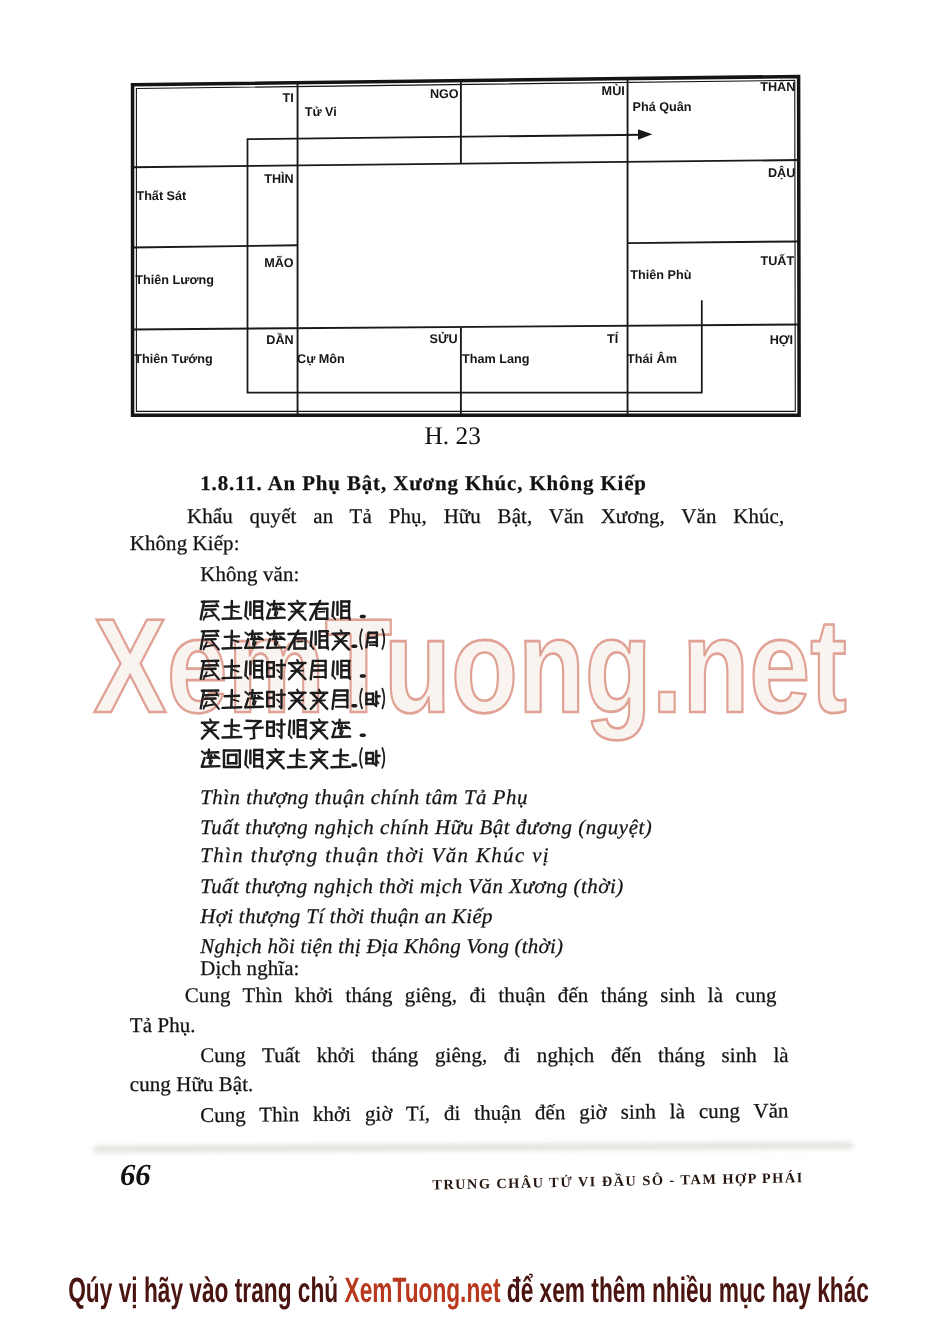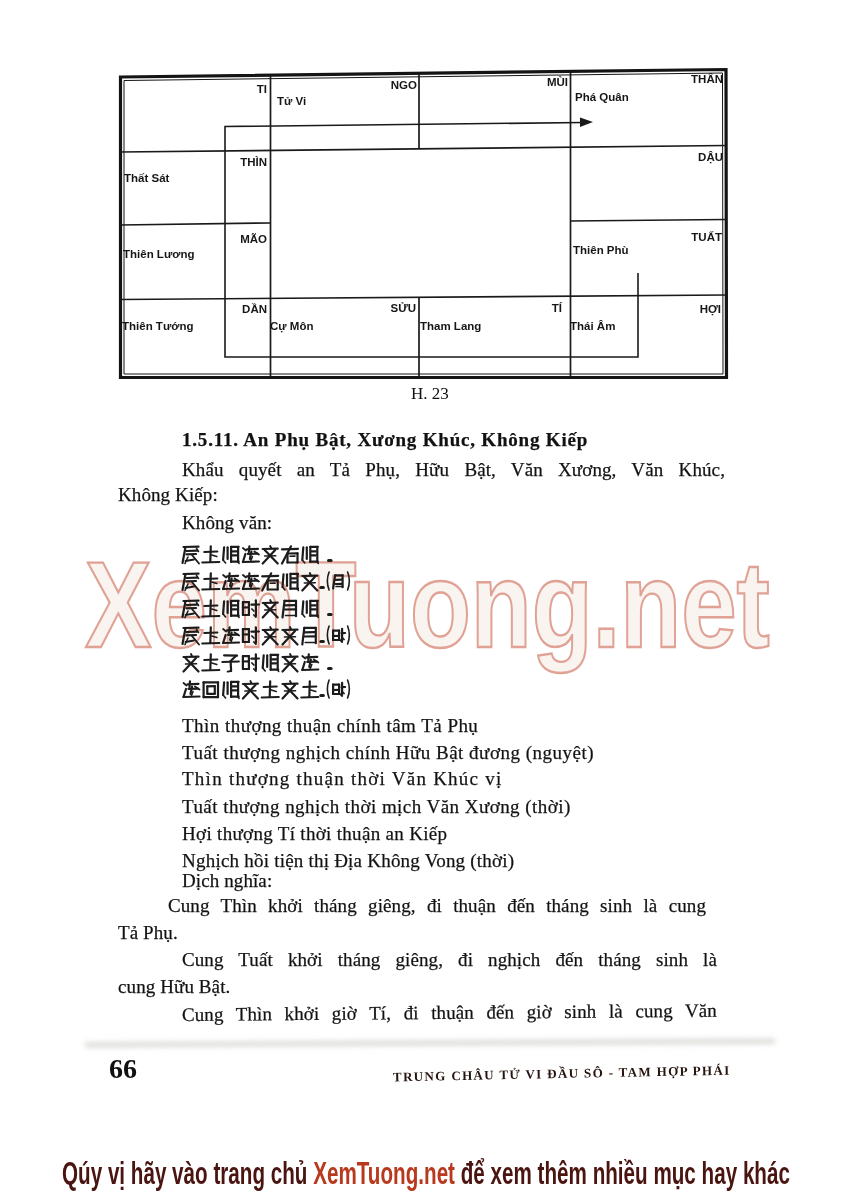--- a/index.html
+++ b/index.html
@@ -1,18 +1,18 @@
 <!DOCTYPE html>
 <html><head><meta charset="utf-8">
 <style>
 html,body{margin:0;padding:0}
 body{width:850px;height:1202px;position:relative;background:#fff;overflow:hidden;
   font-family:"Liberation Serif",serif;color:#111}
 .b{font-weight:bold}
-.i{}
+.i{font-style:italic}
 .just{white-space:normal;text-align:justify;text-align-last:justify}
 .body19{font-size:19px;line-height:27px;letter-spacing:0.1px;-webkit-text-stroke:0.25px #222}
 #wm{position:absolute;left:85px;top:544px;z-index:1;white-space:nowrap;
   font-family:"Liberation Sans",sans-serif;font-weight:bold;font-size:122px;line-height:1;
   color:#faf4f1;-webkit-text-stroke:2.4px #e0a295;
   transform:scaleX(0.817);transform-origin:left top}
 .z2{position:absolute;white-space:nowrap;z-index:2}
 #banner{position:absolute;left:62px;top:1157px;z-index:2;white-space:nowrap;line-height:1;
   font-family:"Liberation Sans",sans-serif;font-weight:bold;font-size:32px;color:#4a1410;
   transform:scaleX(0.645);transform-origin:left top}
@@ -393,24 +393,24 @@
       <line x1="333.1" y1="694.0" x2="339.1" y2="694.0" stroke-width="2.2"></line>
       <line x1="333.1" y1="690.0" x2="339.1" y2="689.8" stroke-width="2.2"></line>
       <line x1="341.6" y1="687.2" x2="345.1" y2="687.0" stroke-width="2.2"></line>
       <line x1="342.1" y1="682.8" x2="342.1" y2="695.0" stroke-width="2.2"></line>
       <line x1="340.1" y1="694.0" x2="342.1" y2="696.2" stroke-width="1.7"></line>
       <line x1="342.1" y1="691.5" x2="344.1" y2="693.5" stroke-width="1.7"></line>
       <path d="M 347.6 680.0 Q 351.1 689.0 347.6 698.0" stroke-width="1.6"></path>
     </g>
 </svg>
 
-<div class="z2" style="left:411px;top:384px;font-size:17px">H. 23</div>
-
-<div class="z2 b body19" style="left:182px;top:426px;letter-spacing:0.8px">1.5.11. An Phụ Bật, Xương Khúc, Không Kiếp</div>
-<div class="z2 just body19" style="left:182px;top:456px;width:543px">Khẩu quyết an Tả Phụ, Hữu Bật, Văn Xương, Văn Khúc,</div>
+<div class="z2" style="left:386px;top:384px;font-size:23px">H. 23</div>
+
+<div class="z2 b body19" style="left:182px;top:426px;letter-spacing:0.8px">1.8.11. An Phụ Bật, Xương Khúc, Không Kiếp</div>
+<div class="z2 just body19" style="left:170px;top:456px;width:543px">Khẩu quyết an Tả Phụ, Hữu Bật, Văn Xương, Văn Khúc,</div>
 <div class="z2 body19" style="left:118px;top:481px">Không Kiếp:</div>
 <div class="z2 body19" style="left:182px;top:509px">Không văn:</div>
 
 <div class="z2 i body19" style="left:182px;top:712px;letter-spacing:0.46px">Thìn thượng thuận chính tâm Tả Phụ</div>
 <div class="z2 i body19" style="left:182px;top:739px;letter-spacing:0.5px">Tuất thượng nghịch chính Hữu Bật đương (nguyệt)</div>
 <div class="z2 i body19" style="left:182px;top:765px;letter-spacing:1.25px">Thìn thượng thuận thời Văn Khúc vị</div>
 <div class="z2 i body19" style="left:182px;top:793px;letter-spacing:0.45px">Tuất thượng nghịch thời mịch Văn Xương (thời)</div>
 <div class="z2 i body19" style="left:182px;top:820px;letter-spacing:0.31px">Hợi thượng Tí thời thuận an Kiếp</div>
 <div class="z2 i body19" style="left:182px;top:847px;letter-spacing:0.22px">Nghịch hồi tiện thị Địa Không Vong (thời)</div>
 <div class="z2 body19" style="left:182px;top:867px">Dịch nghĩa:</div>

